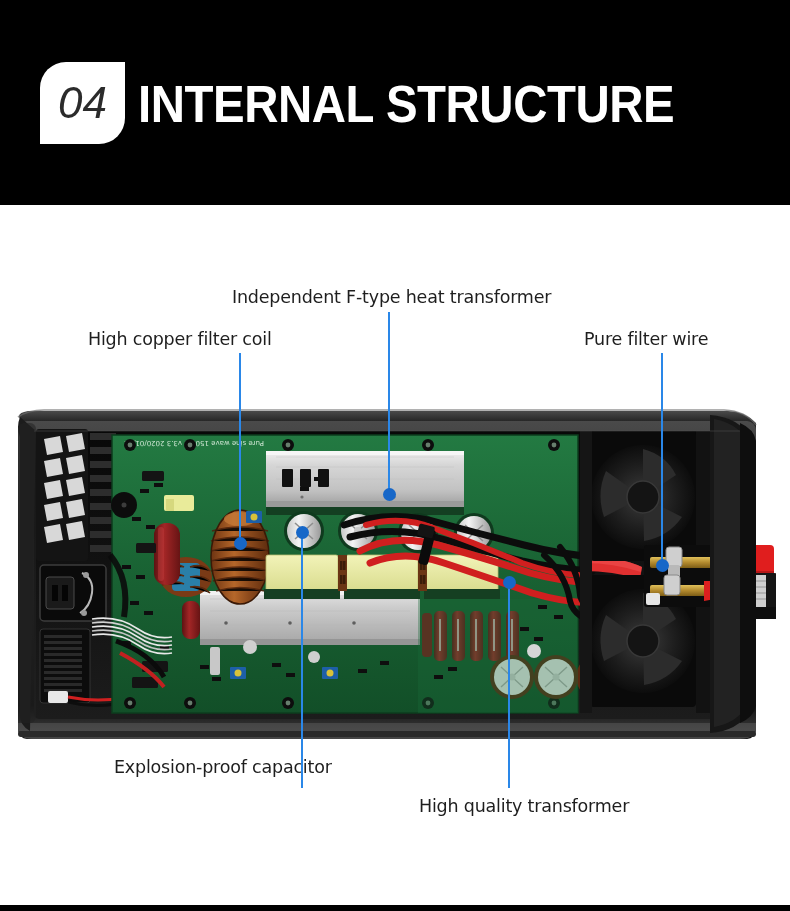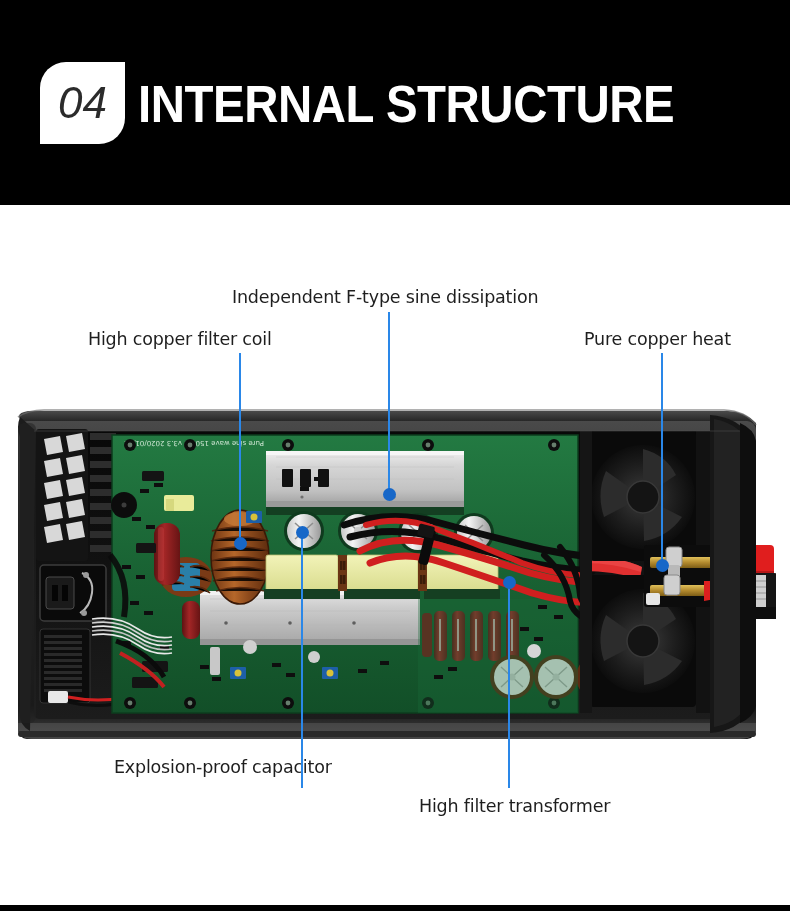--- a/index.html
+++ b/index.html
@@ -523,33 +523,33 @@
   <path d="M726,18 q14,6 16,18 l0,264 q-2,12 -16,18 z" fill="#0e0e0e"></path>
 
   <path d="M6,12 q-4,10 0,20 l0,272 q-2,16 10,22 L22,26 Z" fill="#1c1c1c"></path>
   <rect x="4" y="18" width="18" height="300" rx="6" fill="#232323" opacity="0.55"></rect>
 
   <path d="M20,26 L726,26" stroke="#555" stroke-width="1.2" opacity="0.5"></path>
   <path d="M4,12 Q14,5 30,5 L710,5 Q732,6 742,20" fill="none" stroke="#6b6b6b" stroke-width="1.6" opacity="0.7"></path>
 </svg>
 </div>
 
-<div class="callout-label" id="label-heat">Independent F-type sine dissipation</div>
+<div class="callout-label" id="label-heat">Independent F-type heat transformer</div>
 <div class="leader-line" id="line-heat"></div>
 <div class="leader-dot" id="dot-heat"></div>
 
 <div class="callout-label" id="label-coil">High copper filter coil</div>
 <div class="leader-line" id="line-coil"></div>
 <div class="leader-dot" id="dot-coil"></div>
 
-<div class="callout-label" id="label-wire">Pure copper heat</div>
+<div class="callout-label" id="label-wire">Pure filter wire</div>
 <div class="leader-line" id="line-wire"></div>
 <div class="leader-dot" id="dot-wire"></div>
 
 <div class="callout-label" id="label-cap">Explosion-proof capacitor</div>
 <div class="leader-line" id="line-cap"></div>
 <div class="leader-dot" id="dot-cap"></div>
 
-<div class="callout-label" id="label-trans">High filter transformer</div>
+<div class="callout-label" id="label-trans">High quality transformer</div>
 <div class="leader-line" id="line-trans"></div>
 <div class="leader-dot" id="dot-trans"></div>
 
 <div id="footer-band"></div>
 
 </body></html>

